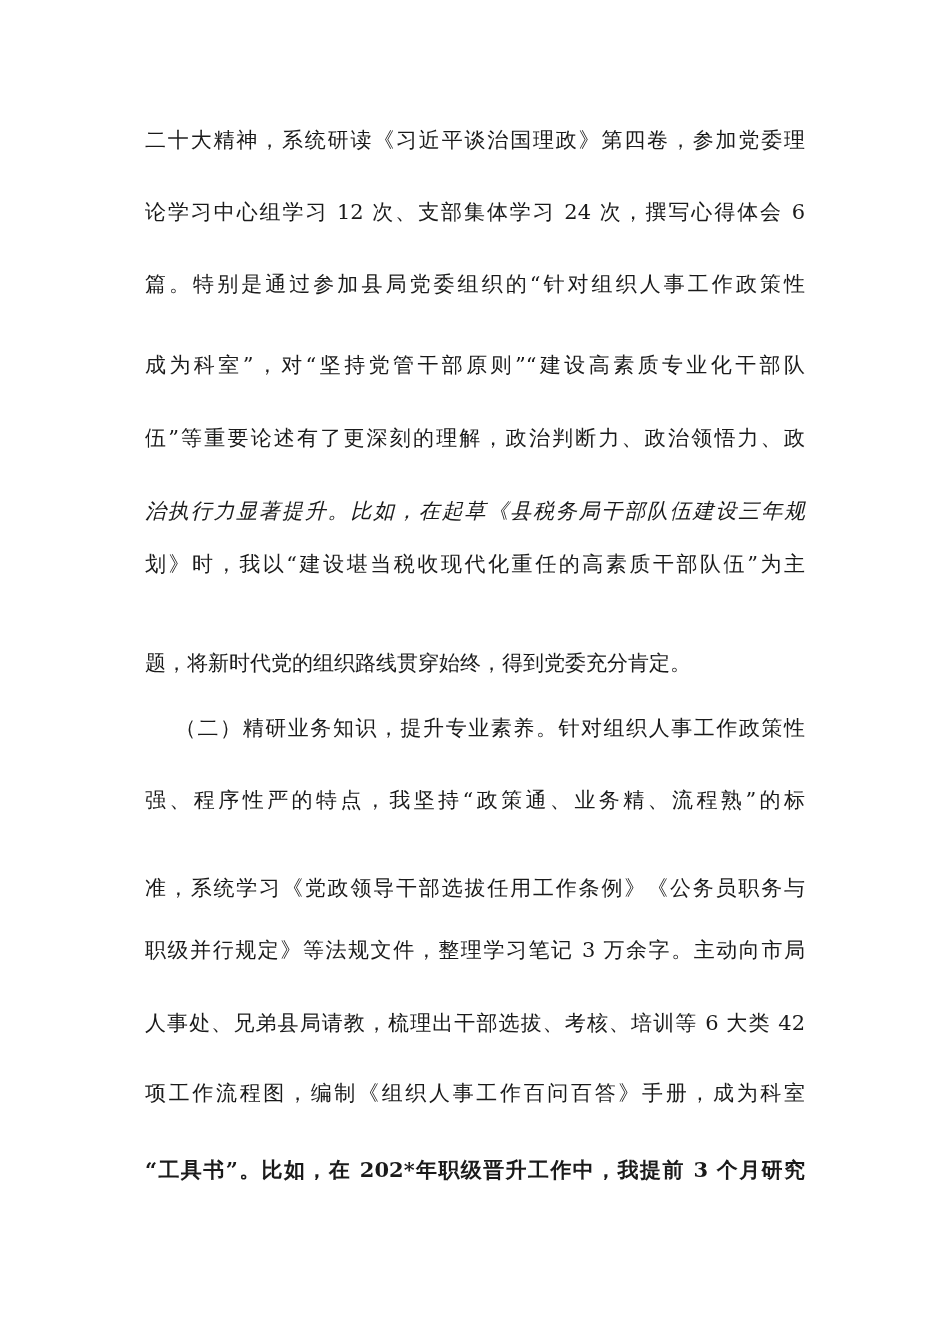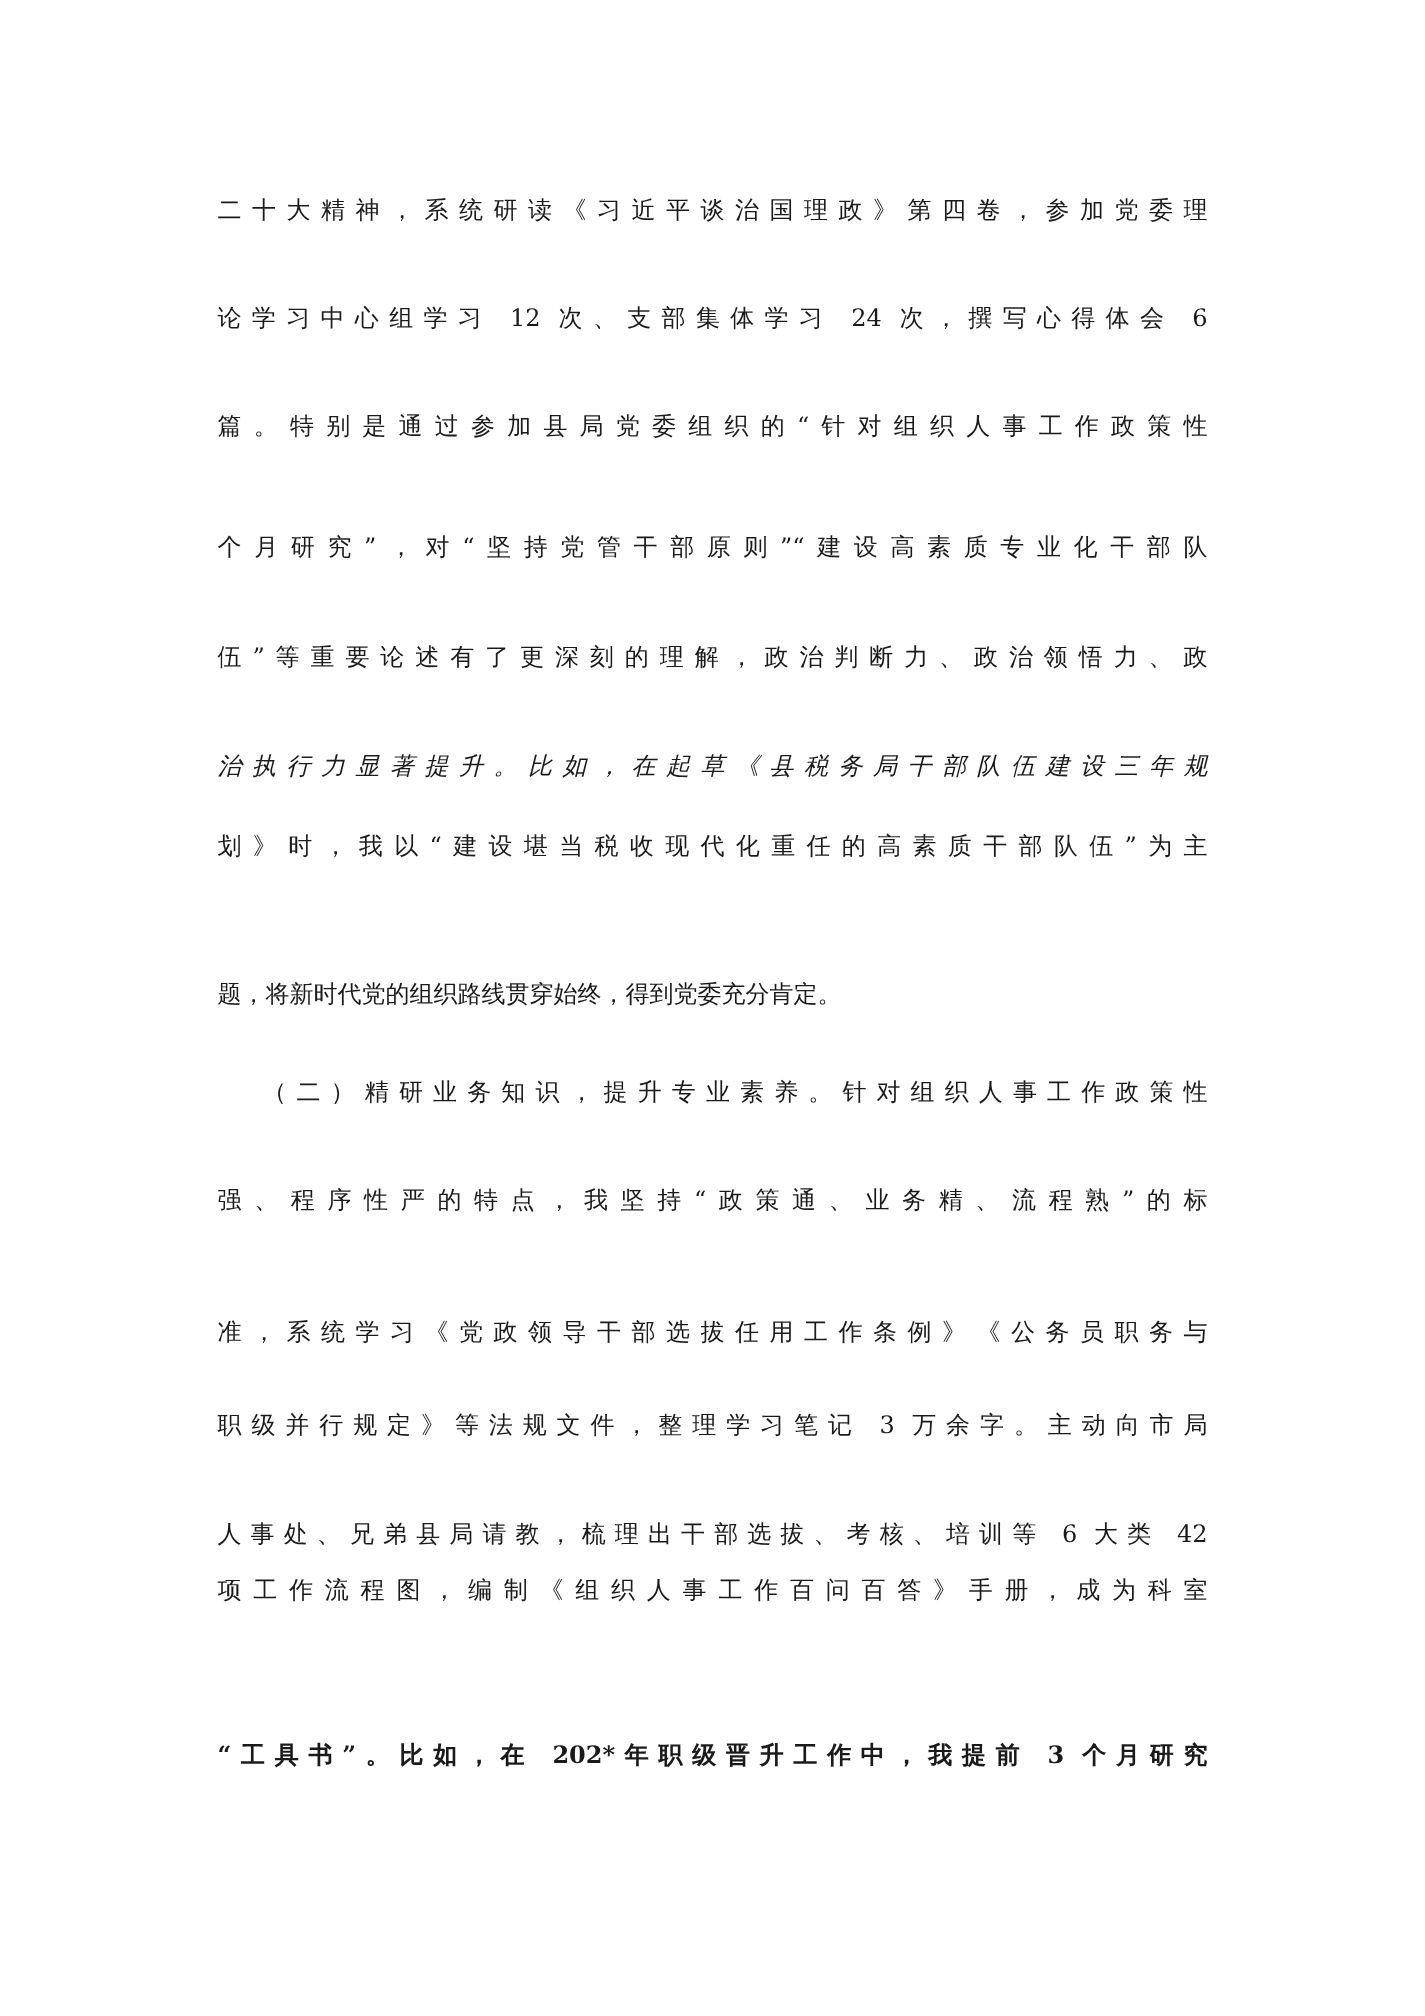--- a/index.html
+++ b/index.html
@@ -4,42 +4,42 @@
 <style>
   html, body { margin: 0; padding: 0; background: #ffffff; }
   body { width: 950px; height: 1344px; position: relative; overflow: hidden; }
   .page { position: absolute; left: 0; top: 0; width: 950px; height: 1344px; background: #ffffff; }
   .line {
     position: absolute;
     left: 145px;
     width: 660px;
     height: 40px;
     font-family: "DejaVu Serif", "Liberation Serif", serif;
-    font-size: 16px;
+    font-size: 21px;
     line-height: 40px;
     color: #1a1a1a;
     white-space: nowrap;
     text-align: justify;
     text-align-last: justify;
     letter-spacing: 0px;
   }
   .line.last { text-align-last: left; }
 </style>
 </head>
 <body>
 
 <div class="page">
   <div class="line" style="top:120px;">二十大精神，系统研读《习近平谈治国理政》第四卷，参加党委理</div>
   <div class="line" style="top:192px;">论学习中心组学习 12 次、支部集体学习 24 次，撰写心得体会 6</div>
   <div class="line" style="top:264px;">篇。特别是通过参加县局党委组织的“针对组织人事工作政策性</div>
-  <div class="line" style="top:345px;">个月研究”，对“坚持党管干部原则”“建设高素质专业化干部队</div>
+  <div class="line" style="top:345px;">成为科室”，对“坚持党管干部原则”“建设高素质专业化干部队</div>
   <div class="line" style="top:418px;">伍”等重要论述有了更深刻的理解，政治判断力、政治领悟力、政</div>
   <div class="line" style="top:491px;font-style:italic;">治执行力显著提升。比如，在起草《县税务局干部队伍建设三年规</div>
   <div class="line" style="top:544px;">划》时，我以“建设堪当税收现代化重任的高素质干部队伍”为主</div>
   <div class="line last" style="top:643px;">题，将新时代党的组织路线贯穿始终，得到党委充分肯定。</div>
   <div class="line" style="top:708px; left:175px; width:630px;">（二）精研业务知识，提升专业素养。针对组织人事工作政策性</div>
   <div class="line" style="top:780px;">强、程序性严的特点，我坚持“政策通、业务精、流程熟”的标</div>
   <div class="line" style="top:868px;">准，系统学习《党政领导干部选拔任用工作条例》《公务员职务与</div>
   <div class="line" style="top:930px;">职级并行规定》等法规文件，整理学习笔记 3 万余字。主动向市局</div>
   <div class="line" style="top:1003px;">人事处、兄弟县局请教，梳理出干部选拔、考核、培训等 6 大类 42</div>
-  <div class="line" style="top:1040px;">项工作流程图，编制《组织人事工作百问百答》手册，成为科室</div>
+  <div class="line" style="top:1073px;">项工作流程图，编制《组织人事工作百问百答》手册，成为科室</div>
   <div class="line" style="top:1150px;font-weight:bold;">“工具书”。比如，在 202*年职级晋升工作中，我提前 3 个月研究</div>
 </div>
 
 </body></html>

